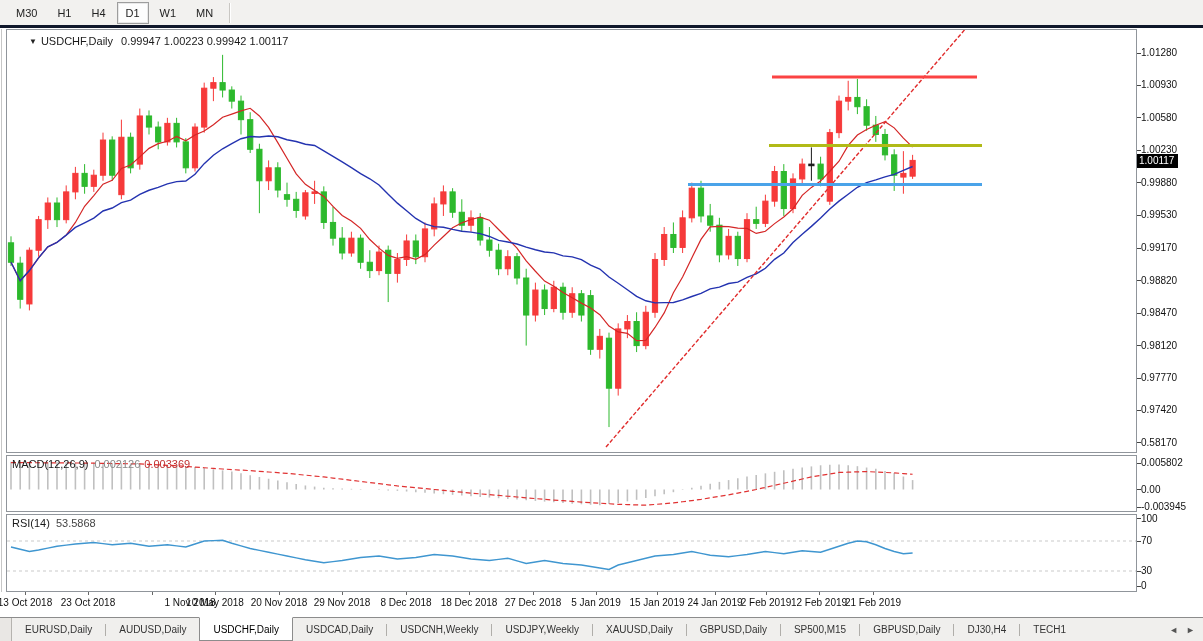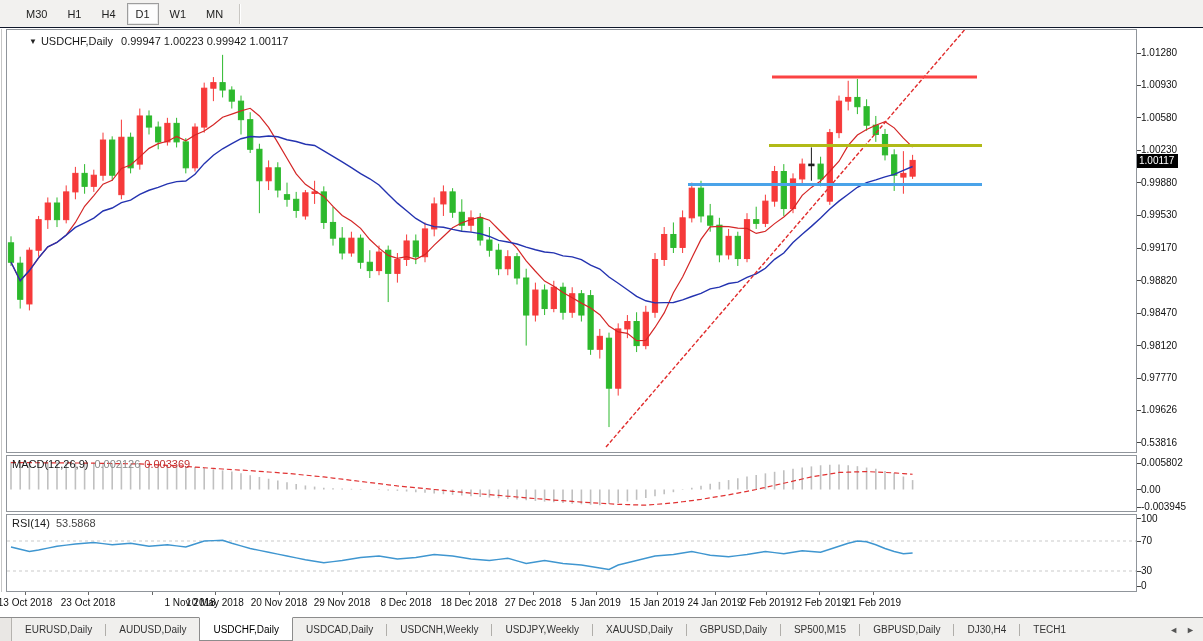--- a/index.html
+++ b/index.html
@@ -1,20 +1,20 @@
 <!DOCTYPE html>
 <html><head>
 <meta charset="utf-8">
 <style>
   html,body{margin:0;padding:0;background:#fff;}
   #app{position:relative;width:1203px;height:641px;background:#fff;
        font-family:"Liberation Sans",sans-serif;overflow:hidden;}
   
   #toolbar{position:absolute;left:0;top:0;width:1203px;height:28px;background:#f2f1ef;
-           border-bottom:1px solid #0f172a;display:flex;align-items:center;padding-left:16px;box-sizing:border-box;}
+           border-bottom:3px solid #0f172a;display:flex;align-items:center;padding-left:6px;box-sizing:border-box;}
   .tfbtn{font-size:11px;color:#222;padding:4px 8px;margin:0 1px;border:1px solid transparent;cursor:default;}
   .tfbtn.sel{background:#fdfdfd;border:1px solid #9d9d9d;box-shadow:inset 0 0 0 1px #e8e8e8;}
   .tb-sep{width:1px;height:20px;background:#c9c7c3;margin:0 6px;border-right:1px solid #fff;}
   
   .panel{position:absolute;left:6px;width:1131px;background:#fff;border:1px solid #90959b;box-sizing:border-box;}
   #panel-main{top:29px;height:424px;}
   #panel-macd{top:455px;height:57px;}
   #panel-rsi{top:514px;height:78px;}
   #left-edge{position:absolute;left:1px;top:29px;width:1px;height:563px;background:#c7c7c7;}
   
@@ -625,23 +625,23 @@
       <div class="axis-label" style="top: 242.37px;">0.99170</div>
       <div class="axis-tick" style="top: 280.278px;"></div>
       <div class="axis-label" style="top: 274.778px;">0.98820</div>
       <div class="axis-tick" style="top: 312.685px;"></div>
       <div class="axis-label" style="top: 307.185px;">0.98470</div>
       <div class="axis-tick" style="top: 345.093px;"></div>
       <div class="axis-label" style="top: 339.593px;">0.98120</div>
       <div class="axis-tick" style="top: 377.5px;"></div>
       <div class="axis-label" style="top: 372px;">0.97770</div>
       <div class="axis-tick" style="top: 409.907px;"></div>
-      <div class="axis-label" style="top: 404.407px;">1.09626</div>
+      <div class="axis-label" style="top: 404.407px;">0.97420</div>
       <div class="axis-tick" style="top: 442.315px;"></div>
-      <div class="axis-label" style="top: 436.815px;">0.53816</div>
+      <div class="axis-label" style="top: 436.815px;">0.58170</div>
       <div class="axis-tick" style="top: 462.982px;"></div>
       <div class="axis-label" style="top: 457.482px;">0.005802</div>
       <div class="axis-tick" style="top: 489px;"></div>
       <div class="axis-label" style="top: 484px;">0.00</div>
       <div class="axis-tick" style="top: 506.691px;"></div>
       <div class="axis-label" style="top: 501.191px;">-0.003945</div>
       <div class="axis-tick" style="top: 518px;"></div>
       <div class="axis-label" style="top: 512.5px;">100</div>
       <div class="axis-tick" style="top: 540.5px;"></div>
       <div class="axis-label" style="top: 535px;">70</div>

